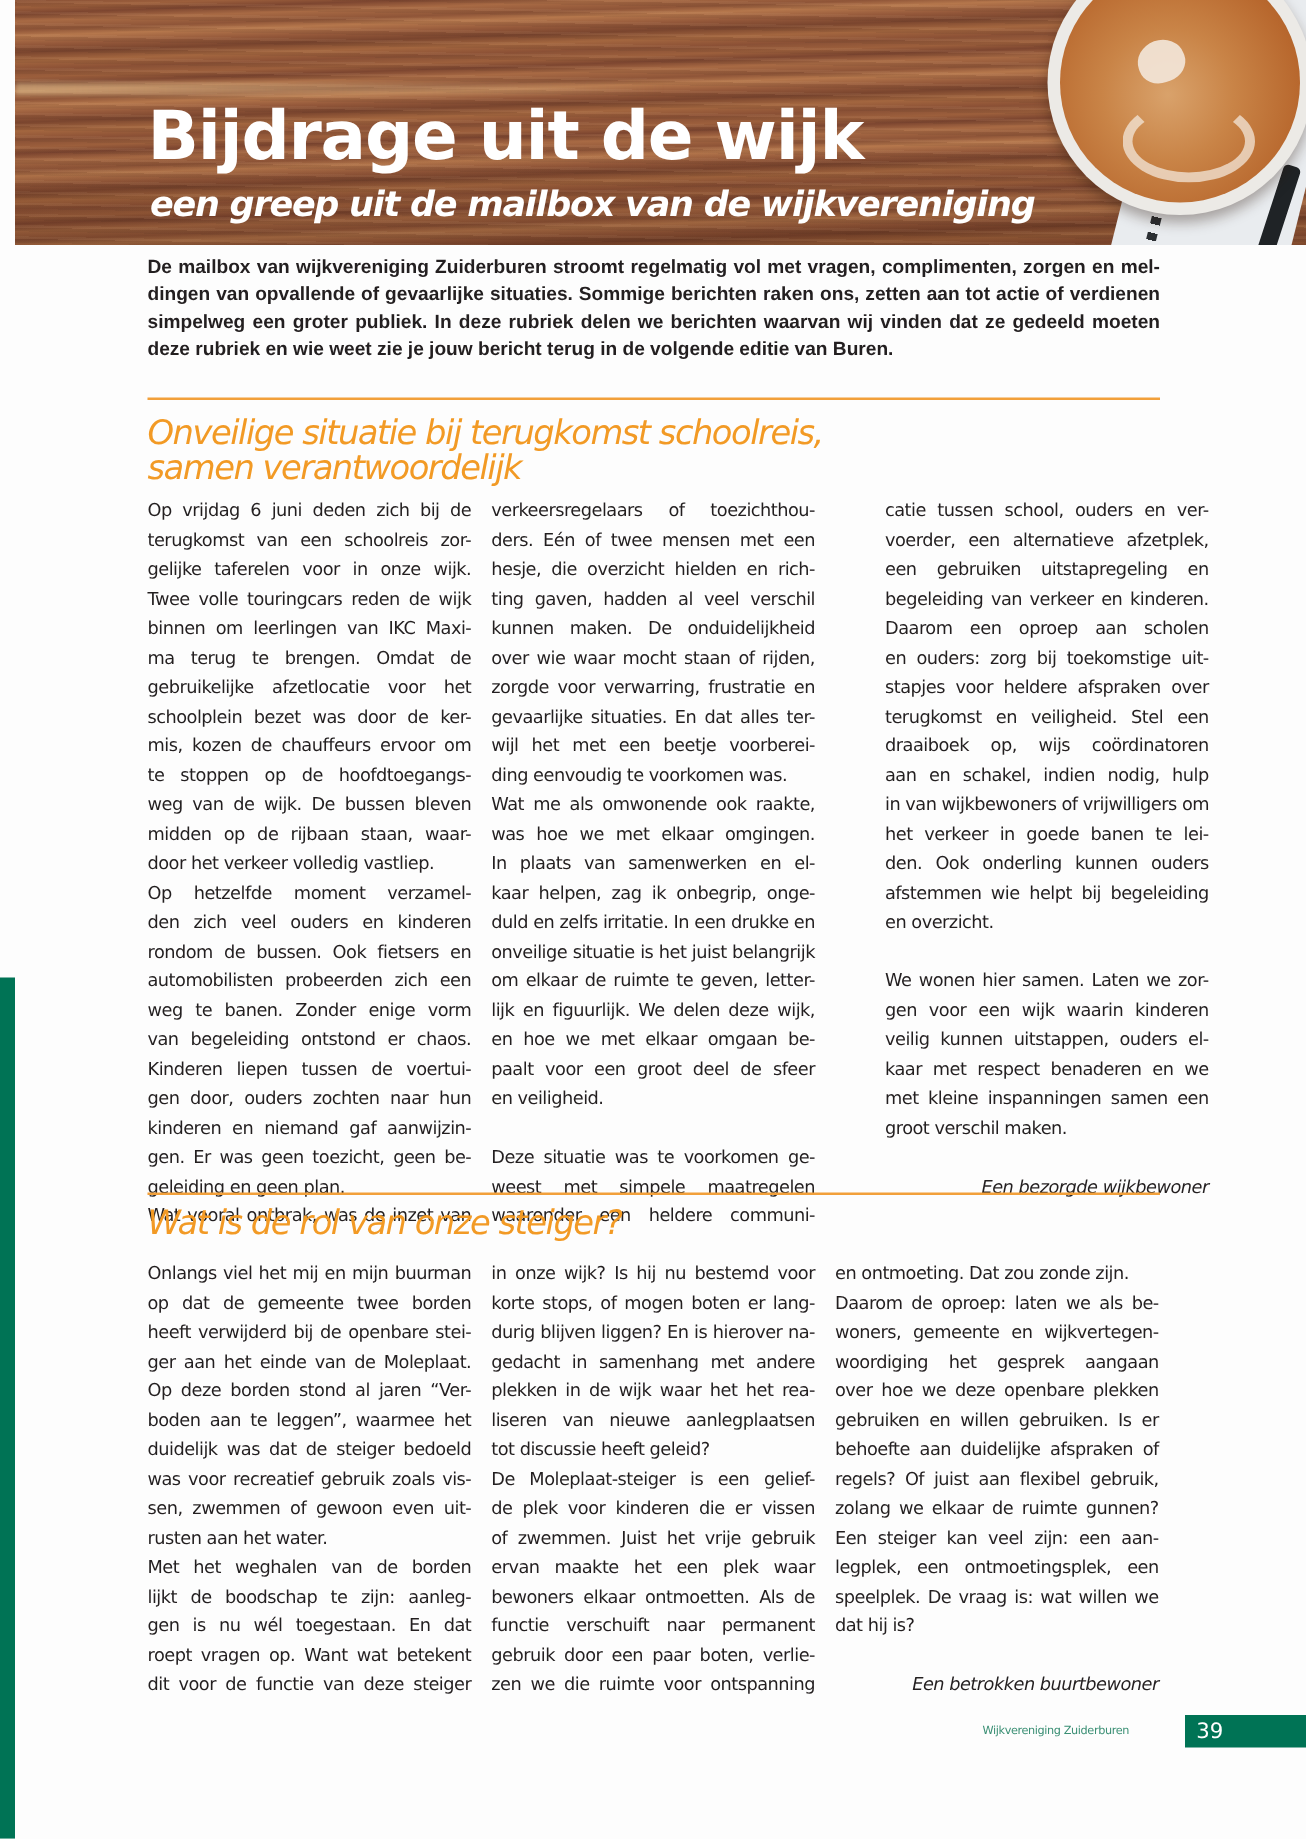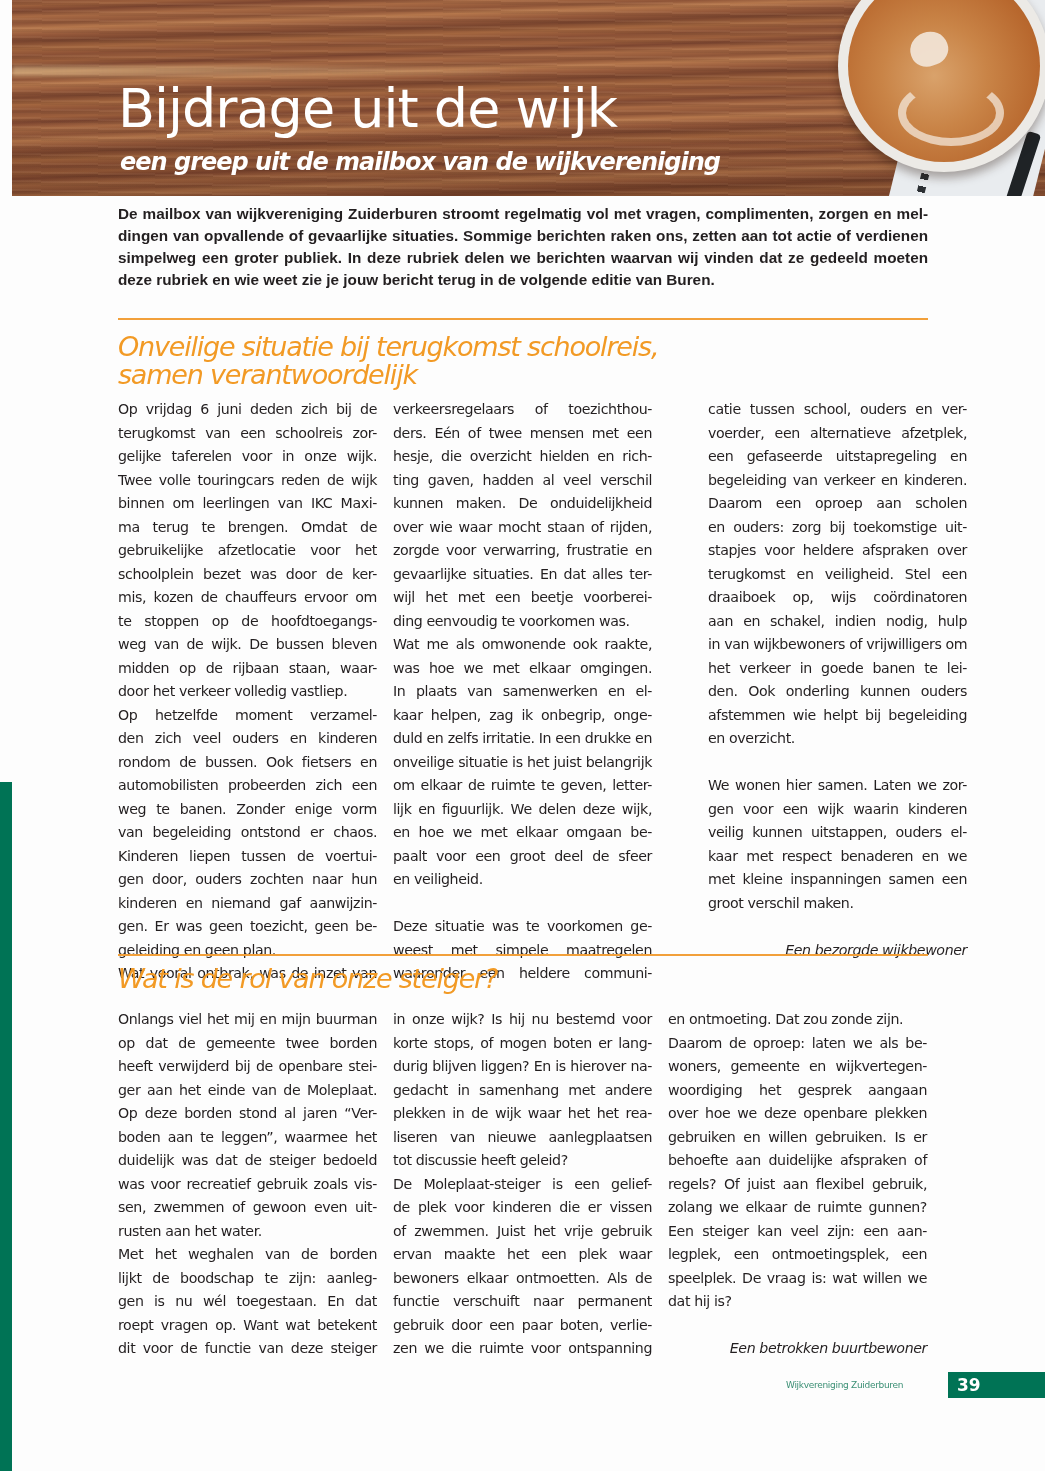--- a/index.html
+++ b/index.html
@@ -51,27 +51,27 @@
   .art1 {
     position: absolute; left: 62px; top: 62px; width: 38px; height: 34px;
     background: #f3e7da; border-radius: 50% 50% 45% 45%; transform: rotate(-20deg); opacity: 0.9;
   }
   .art2 {
     position: absolute; left: 50px; top: 110px; width: 90px; height: 50px;
     border: 8px solid rgba(243,231,218,0.75); border-top-color: transparent; border-radius: 50%;
   }
   .title {
     position: absolute; left: 118px; top: 82px; margin: 0;
-    font-family: "DejaVu Sans", sans-serif; font-weight: normal;
+    font-family: "DejaVu Sans", sans-serif; font-weight: bold;
     font-size: 54px; letter-spacing: -1px; color: #ffffff; line-height: 1;
   }
   .subtitle {
     position: absolute; left: 120px; top: 150px; margin: 0;
     font-family: "DejaVu Sans", sans-serif; font-style: italic;
-    font-size: 24px; letter-spacing: -1px; color: #ffffff; line-height: 1;
+    font-size: 28px; letter-spacing: -1px; color: #ffffff; line-height: 1;
   }
   
   .intro {
     position: absolute; left: 118px; top: 203px; width: 810px;
   }
   .intro-line {
     display: block; font-family: "Liberation Sans", sans-serif; font-weight: bold;
     font-size: 15.3px; line-height: 22px; color: #231f20; white-space: nowrap;
     text-align: justify; text-align-last: justify;
   }
@@ -106,21 +106,21 @@
   .side-bar {
     position: absolute; left: 0; top: 782px; width: 12px; height: 689px; background: #007355;
   }
   .footer-label {
     position: absolute; left: 786px; top: 1380px;
     font-family: "DejaVu Sans", sans-serif; font-size: 9px; letter-spacing: -0.3px; color: #3a8f74;
   }
   .page-number {
     position: absolute; left: 948px; top: 1372px; width: 97px; height: 26px;
     background: #007355; color: #ffffff;
-    font-family: "DejaVu Sans", sans-serif; font-weight: bold; font-size: 17px;
+    font-family: "DejaVu Sans", sans-serif; font-weight: normal; font-size: 17px;
     line-height: 26px; padding-left: 9px; box-sizing: border-box;
   }
 </style>
 </head>
 <body>
 
 <div class="banner">
   <div class="grain"></div>
   <div class="streak"></div>
   <div class="notebook">
@@ -199,21 +199,21 @@
     <span class="line">paalt voor een groot deel de sfeer</span>
     <span class="line end">en veiligheid.</span>
     <span class="line blank">&nbsp;</span>
     <span class="line">Deze situatie was te voorkomen ge-</span>
     <span class="line">weest met simpele maatregelen</span>
     <span class="line">waaronder een heldere communi-</span>
   </div>
 <div class="col" style="left:708px; top:398px">
     <span class="line">catie tussen school, ouders en ver-</span>
     <span class="line">voerder, een alternatieve afzetplek,</span>
-    <span class="line">een gefaseerde uitstapregeling en</span>
+    <span class="line">een gebruiken uitstapregeling en</span>
     <span class="line">begeleiding van verkeer en kinderen.</span>
     <span class="line">Daarom een oproep aan scholen</span>
     <span class="line">en ouders: zorg bij toekomstige uit-</span>
     <span class="line">stapjes voor heldere afspraken over</span>
     <span class="line">terugkomst en veiligheid. Stel een</span>
     <span class="line">draaiboek op, wijs coördinatoren</span>
     <span class="line">aan en schakel, indien nodig, hulp</span>
     <span class="line">in van wijkbewoners of vrijwilligers om</span>
     <span class="line">het verkeer in goede banen te lei-</span>
     <span class="line">den. Ook onderling kunnen ouders</span>

